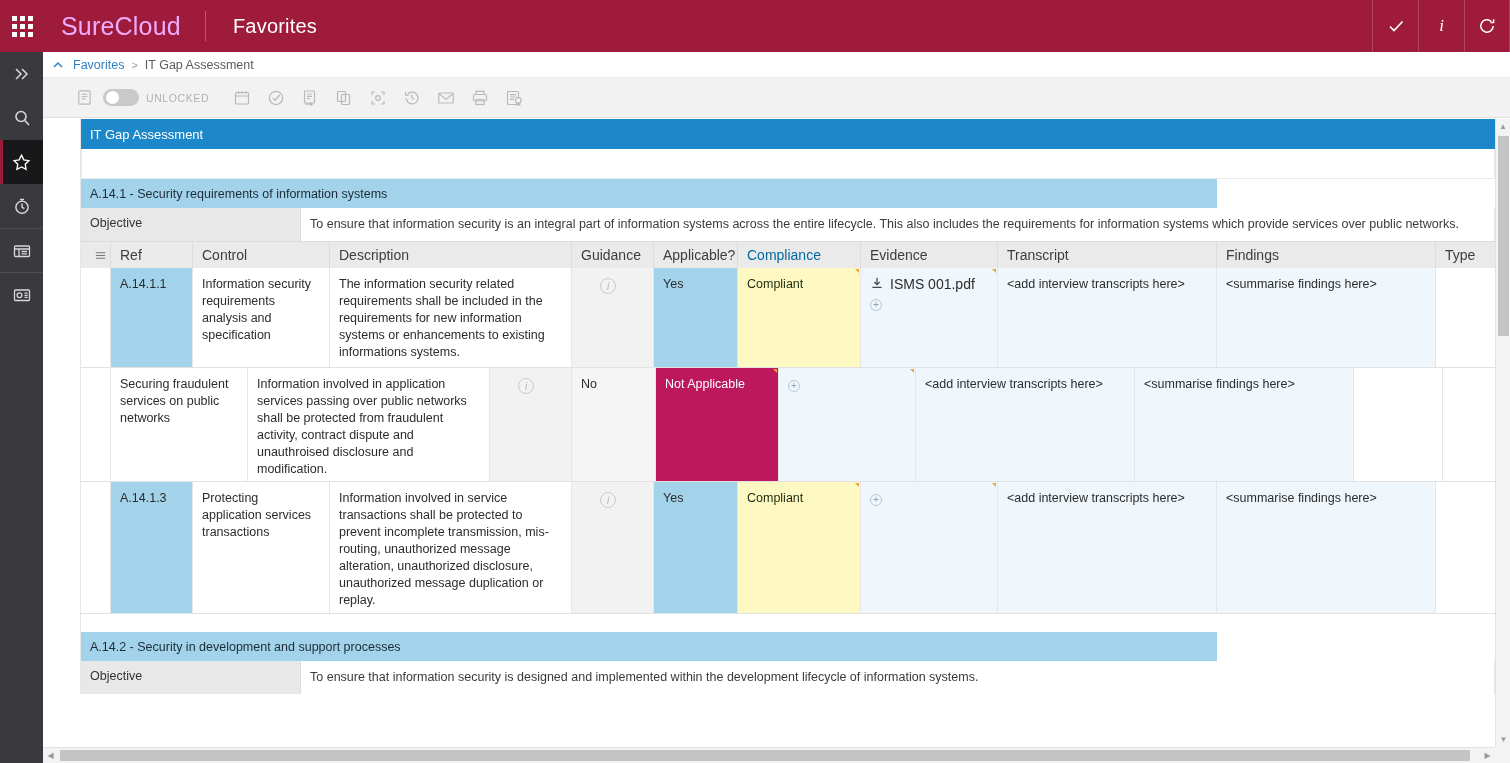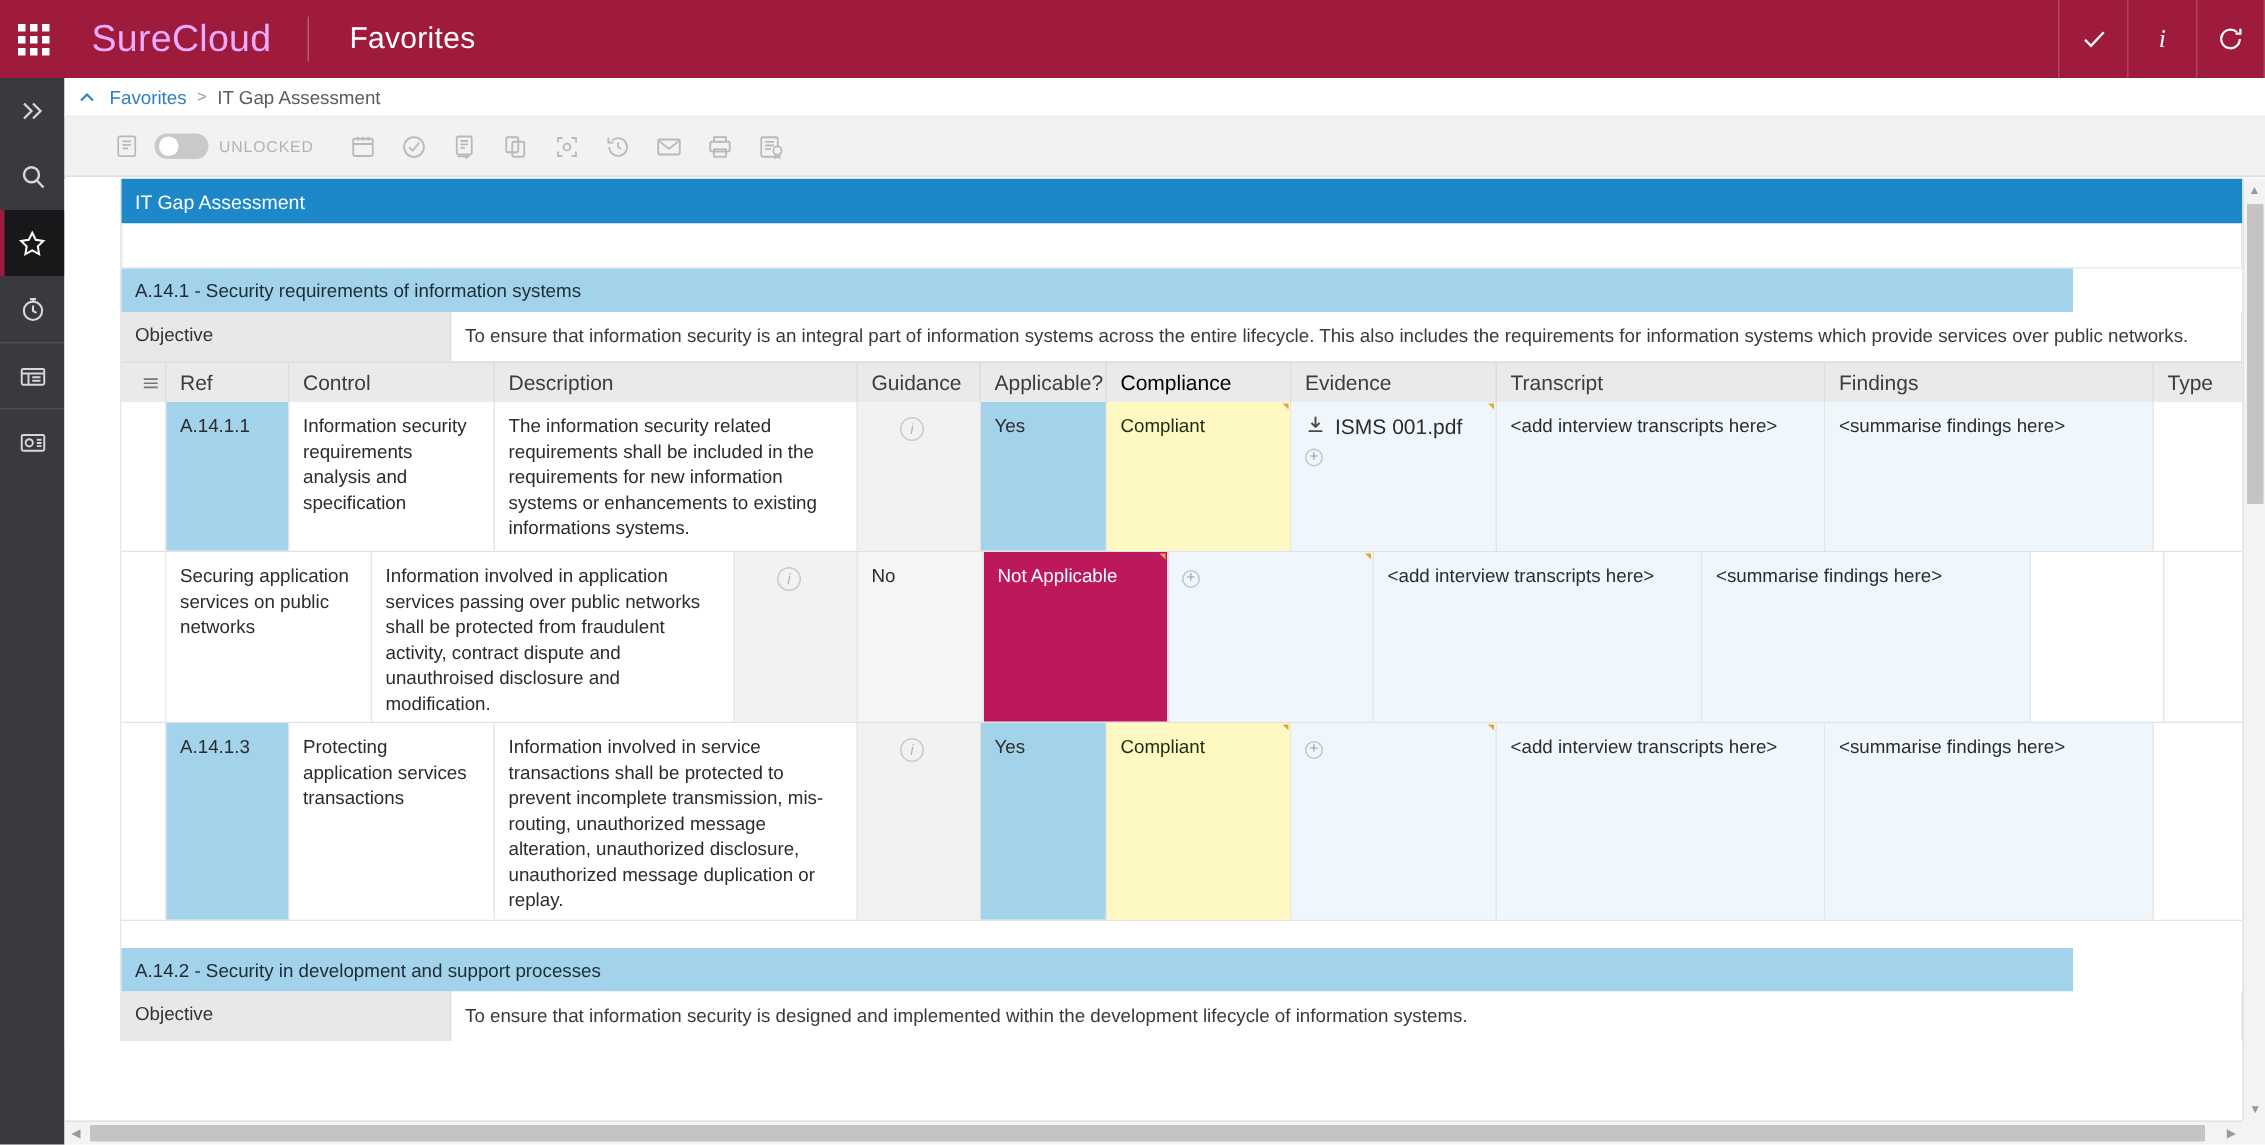--- a/index.html
+++ b/index.html
@@ -91,21 +91,21 @@
 
   .title-band {
     height: 30px; background: #1C87C9; color: #ffffff; font-size: 13px;
     display: flex; align-items: center; padding-left: 9px; width: 1414px;
   }
   .blank-band { height: 30px; width: 1414px; background: #ffffff; border: 1px solid #eaeaea; border-top: none;}
   .spacer-band { height: 18px; width: 1414px; background: #ffffff; }
 
   .section-band {
     height: 29px; background: #A3D3EB; color: #1d2b36; font-size: 12.5px;
-    display: flex; align-items: center; padding-left: 9px; width: 1301px;
+    display: flex; align-items: center; padding-left: 9px; width: 1136px;
   }
 
   .obj-row { display: flex; width: 1414px; }
   .obj-label {
     width: 220px; flex: 0 0 220px; background: #e8e8e8; color: #333; font-size: 12.5px;
     padding: 8px 0 8px 9px; border-right: 1px solid #dcdcdc;
   }
   .obj-text {
     flex: 1; background: #ffffff; color: #3a3a3a; font-size: 12.5px;
     padding: 8px 12px 8px 9px; line-height: 17px; border-right:1px solid #e6e6e6;
@@ -368,21 +368,21 @@
       <div class="gh gh-menu">
         <svg width="13" height="13" viewBox="0 0 14 14" fill="none" stroke="#777" stroke-width="1.2">
             <path d="M2 4h10M2 7h10M2 10h10"></path>
           </svg>
       </div>
       <div class="gh c-ref">Ref</div>
       <div class="gh c-ctrl">Control</div>
       <div class="gh c-desc">Description</div>
       <div class="gh c-guid" style="padding-left:9px;text-align:left">Guidance</div>
       <div class="gh c-appl">Applicable?</div>
-      <div class="gh c-comp" style="background:#eaeaea;color:#000000">Compliance</div>
+      <div class="gh c-comp" style="background:#eaeaea;color:#0369a1">Compliance</div>
       <div class="gh c-evid" style="background:#eaeaea">Evidence</div>
       <div class="gh c-tran" style="background:#eaeaea">Transcript</div>
       <div class="gh c-find" style="background:#eaeaea">Findings</div>
       <div class="gh c-type" style="background:#eaeaea">Type</div>
     </div>
   </div>
 
   <div class="row">
     <div class="gutter-col"></div>
     <div class="grow" style="height:100px">
@@ -413,21 +413,21 @@
       <div class="gc c-tran">&lt;add interview transcripts here&gt;</div>
       <div class="gc c-find">&lt;summarise findings here&gt;</div>
       <div class="gc c-type"></div>
     </div>
   </div>
 
   <div class="row">
     <div class="gutter-col"></div>
     <div class="grow" style="height:114px">
       <div class="gc gc-pad"></div>
-      <div class="gc c-ctrl">Securing application services on public networks</div>
+      <div class="gc c-ctrl">Securing fraudulent services on public networks</div>
       <div class="gc c-desc">Information involved in application services passing over public networks shall be protected from fraudulent activity, contract dispute and unauthroised disclosure and modification.</div>
       <div class="gc c-guid">
         <span class="info-circle">i</span>
       </div>
       <div class="gc c-appl">No</div>
       <div class="gc c-comp na">
         <span>Not Applicable</span>
         <span class="corner-tick"></span>
       </div>
       <div class="gc c-evid">

